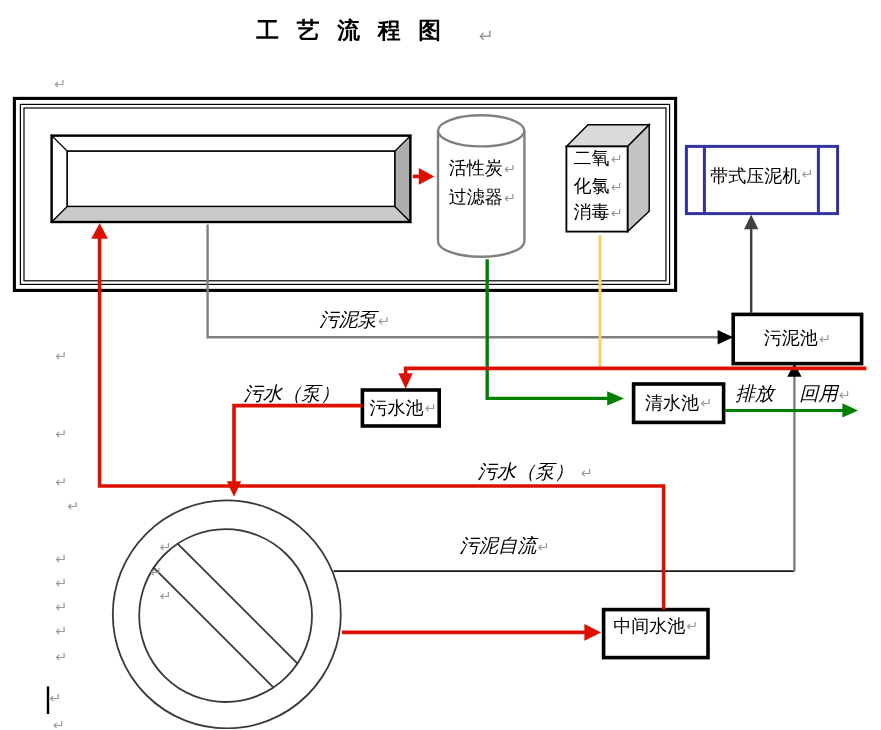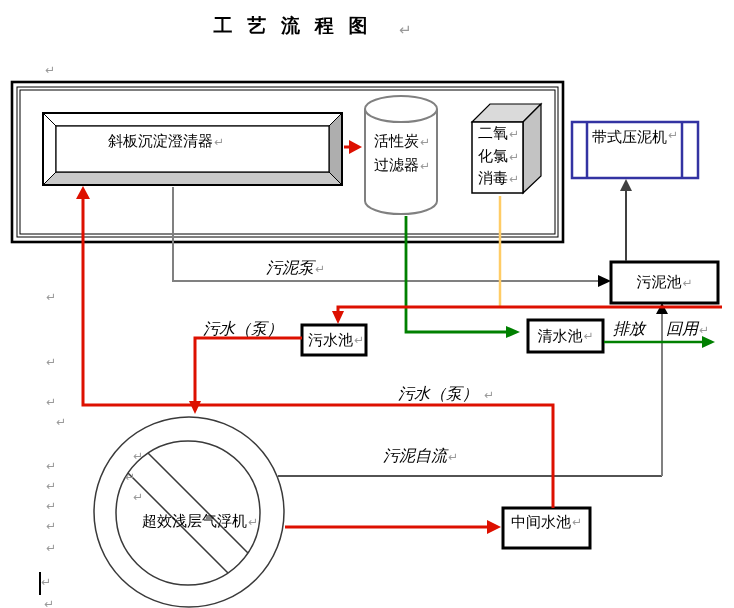--- a/index.html
+++ b/index.html
@@ -8,21 +8,21 @@
     font-family:"Liberation Serif","DejaVu Serif",serif;overflow:hidden;
   }
   #diagram-svg{position:absolute;left:0;top:0;}
   .lbl{position:absolute;white-space:nowrap;color:#000;font-size:15px;line-height:1.2;}
   .flow-lbl{position:absolute;white-space:nowrap;color:#000;font-size:16px;line-height:1.2;font-style:italic;}
   .title{
     position:absolute;left:158px;top:13px;width:270px;text-align:center;
     font-size:19px;font-weight:bold;letter-spacing:5px;color:#000;
   }
   .boxlabel{position:absolute;display:flex;align-items:center;justify-content:center;font-size:15px;color:#000;}
-  .toplabel{align-items:flex-start;padding-top:6px;box-sizing:border-box;}
+  .toplabel{align-items:flex-start;padding-top:16px;box-sizing:border-box;}
   .pmark{color:#9a9a9a;font-size:12px;font-family:"DejaVu Sans",sans-serif;margin-left:1px;}
   .pilcrow{position:absolute;color:#9a9a9a;font-size:12px;font-family:"DejaVu Sans",sans-serif;line-height:1;}
   .cursor-bar{position:absolute;left:39px;top:572px;width:2px;height:23px;background:#000;}
   
   .s-red{stroke:var(--c-red);}   .f-red{fill:var(--c-red);}
   .s-green{stroke:var(--c-green);} .f-green{fill:var(--c-green);}
   .s-orange{stroke:var(--c-orange);}
   .s-gray{stroke:var(--c-gray);}
   .s-dark{stroke:var(--c-dark);}  .f-dark{fill:var(--c-dark);}
   .s-black{stroke:var(--c-black);} .f-black{fill:var(--c-black);}
@@ -139,23 +139,20 @@
 
     <g>
       <line x1="344" y1="147" x2="351" y2="147" class="s-red" stroke-width="3"></line>
       <polygon points="362,147 349,140 349,154" class="f-red"></polygon>
     </g>
   </svg>
 
   <div class="title"><span>工 艺 流 程 图</span></div>
   <span class="pilcrow" style="left:399px;top:23px;font-size:15px">↵</span>
 
-  <div class="lbl" style="left:108px;top:132px">
-    <span>斜板沉淀澄清器</span><span class="pmark">↵</span>
-  </div>
 
   <div class="lbl" style="left:374px;top:132px">
     <span>活性炭</span><span class="pmark">↵</span>
   </div>
   <div class="lbl" style="left:374px;top:156px">
     <span>过滤器</span><span class="pmark">↵</span>
   </div>
 
   <div class="lbl" style="left:478px;top:124px">
     <span>二氧</span><span class="pmark">↵</span>
@@ -182,23 +179,20 @@
   </div>
   <div class="boxlabel" style="left:528px;top:320px;width:75px;height:32px">
     <span>清水池</span>
       <span class="pmark">↵</span>
   </div>
   <div class="boxlabel" style="left:503px;top:508px;width:87px;height:28px">
     <span>中间水池</span>
       <span class="pmark">↵</span>
   </div>
 
-  <div class="lbl" style="left:142px;top:512px">
-    <span>超效浅层气浮机</span><span class="pmark">↵</span>
-  </div>
 
   <div class="flow-lbl" style="left:266px;top:258px">
     <span>污泥泵</span><span class="pmark">↵</span>
   </div>
   <div class="flow-lbl" style="left:203px;top:319px">
     <span>污水（泵）</span>
   </div>
   <div class="flow-lbl" style="left:398px;top:384px">
     <span>污水（泵）</span><span class="pmark" style="margin-left:6px">↵</span>
   </div>

